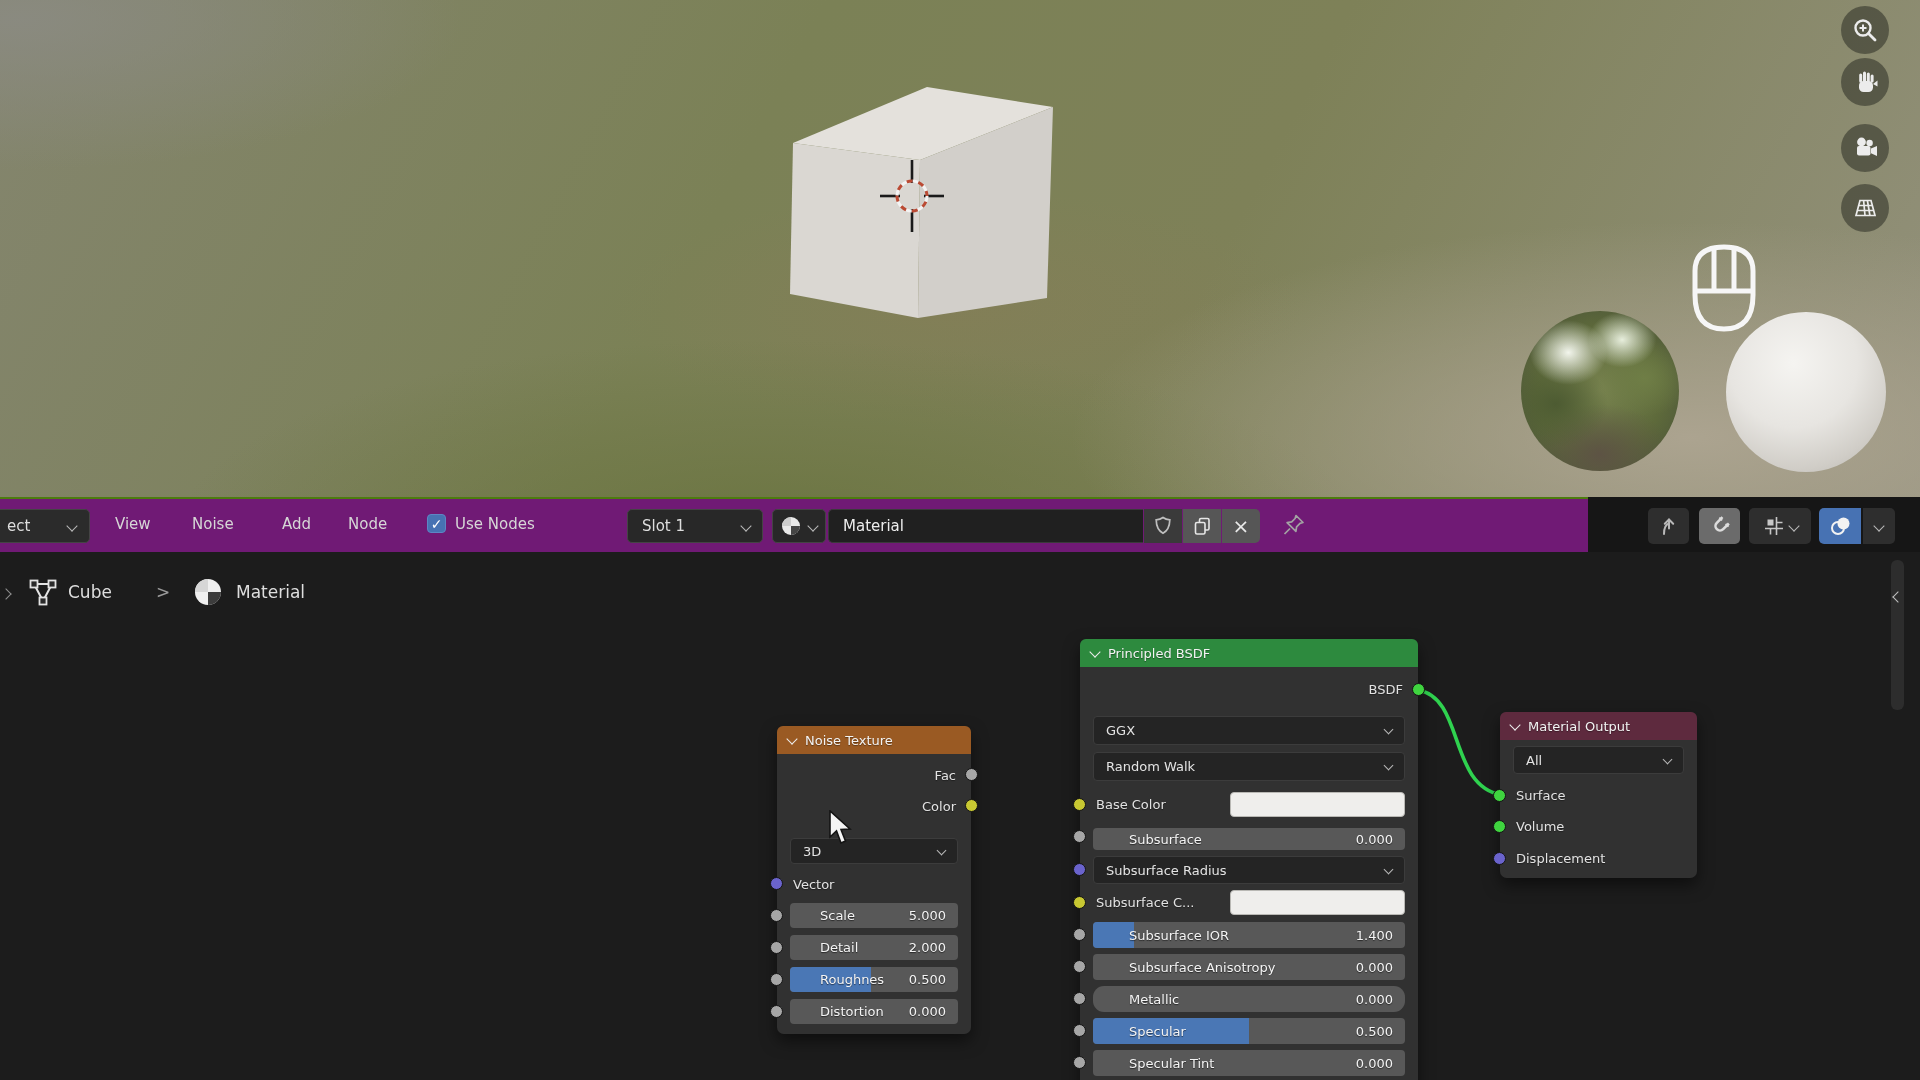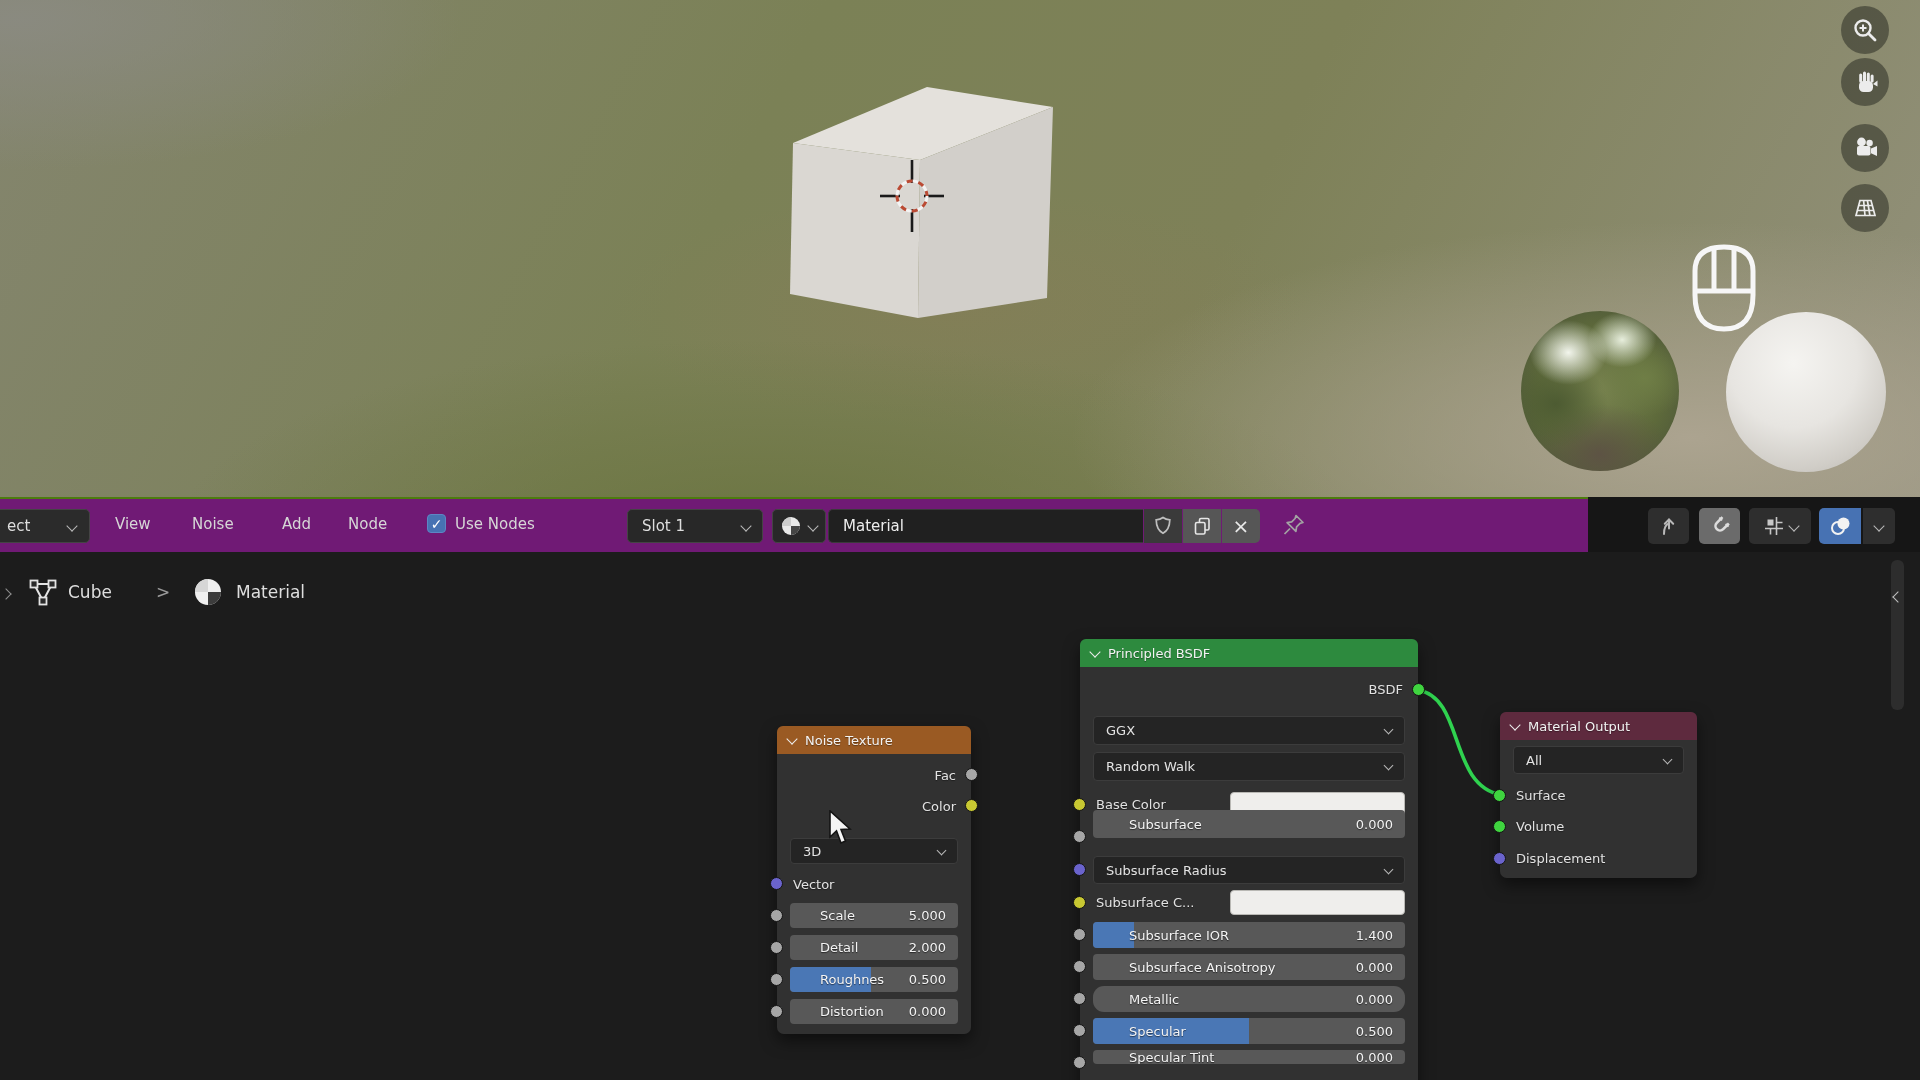--- a/index.html
+++ b/index.html
@@ -339,21 +339,21 @@
     </div>
     <div class="dd" style="top:113px;height:29px;">
       <span>Random Walk</span>
       <span class="chev"></span>
     </div>
 
     <span class="inLbl" style="top:158px">Base Color</span>
     <div class="swatch" style="left:150px;right:13px;top:153px;height:25px;"></div>
     <span class="sock l s-yellow" style="top:159px"></span>
 
-    <div class="slider" style="top:171px;height:28px;">
+    <div class="slider" style="top:189px;height:22px;">
       <span class="lbl">Subsurface</span>
       <span class="val">0.000</span>
     </div>
     <span class="sock l s-gray" style="top:191px"></span>
 
     <div class="dd" style="top:217px;height:28px;">
       <span>Subsurface Radius</span>
       <span class="chev"></span>
     </div>
     <span class="sock l s-purple" style="top:224px"></span>
@@ -381,21 +381,21 @@
     </div>
     <span class="sock l s-gray" style="top:353px"></span>
 
     <div class="slider" style="top:379px;height:26px;">
       <span class="fill" style="width:50%"></span>
       <span class="lbl">Specular</span>
       <span class="val">0.500</span>
     </div>
     <span class="sock l s-gray" style="top:385px"></span>
 
-    <div class="slider" style="top:411px;height:14px;">
+    <div class="slider" style="top:411px;height:26px;">
       <span class="lbl">Specular Tint</span>
       <span class="val">0.000</span>
     </div>
     <span class="sock l s-gray" style="top:417px"></span>
 
   </div>
 
   <div class="node" style="left:1500px;top:712px;width:197px;height:166px;">
     <div class="nhead" style="background:#5e2a3e;">
       <span class="chev"></span>

